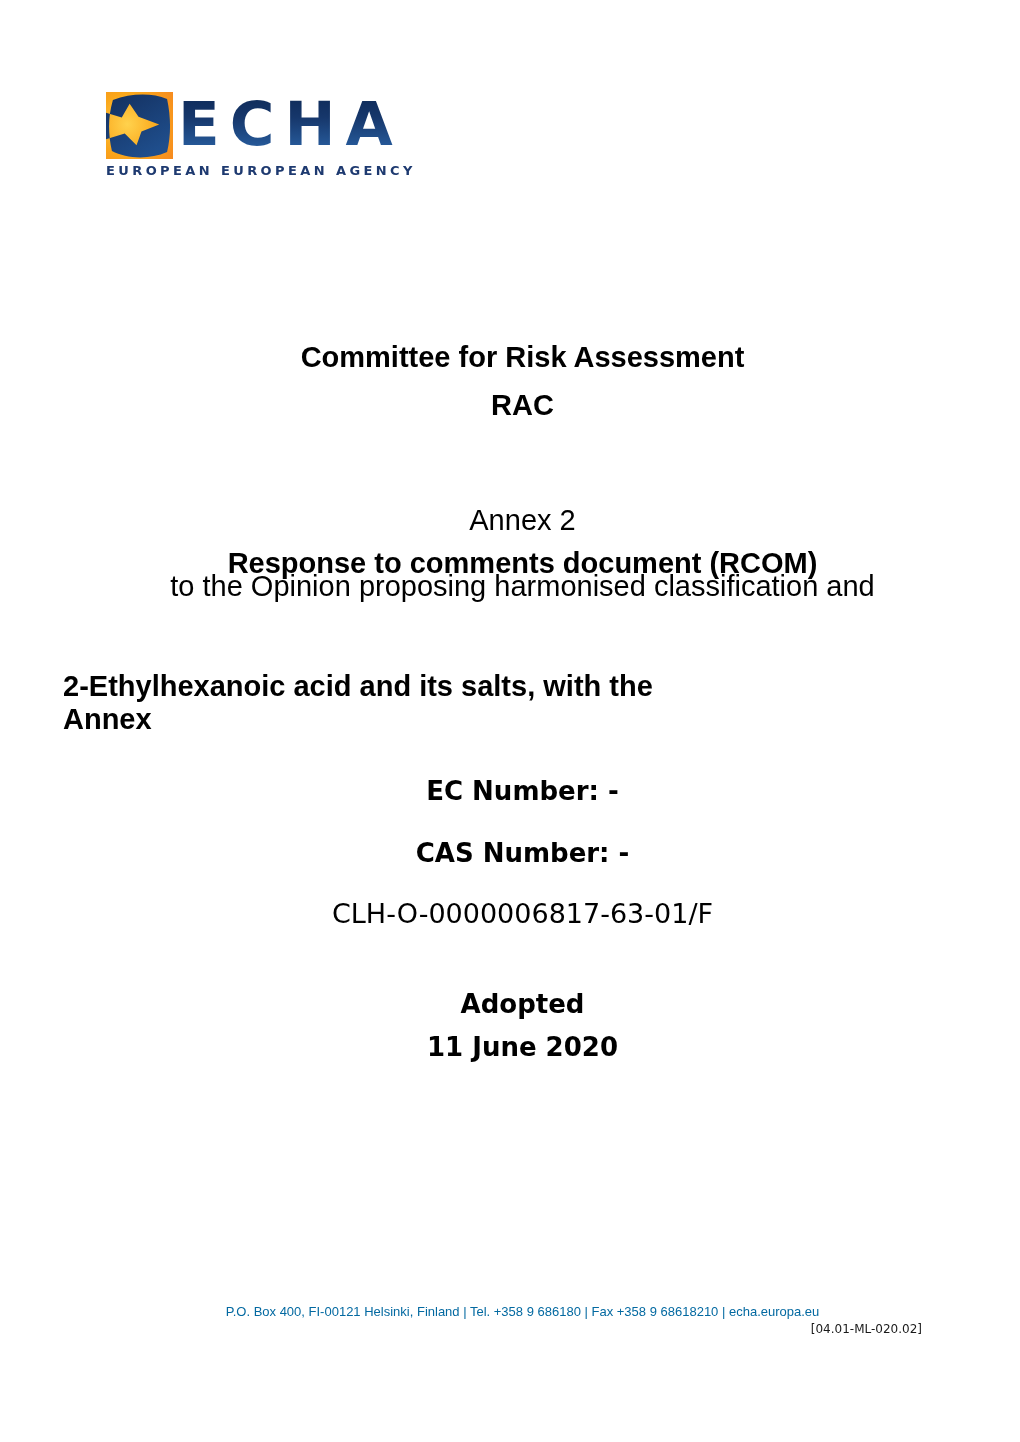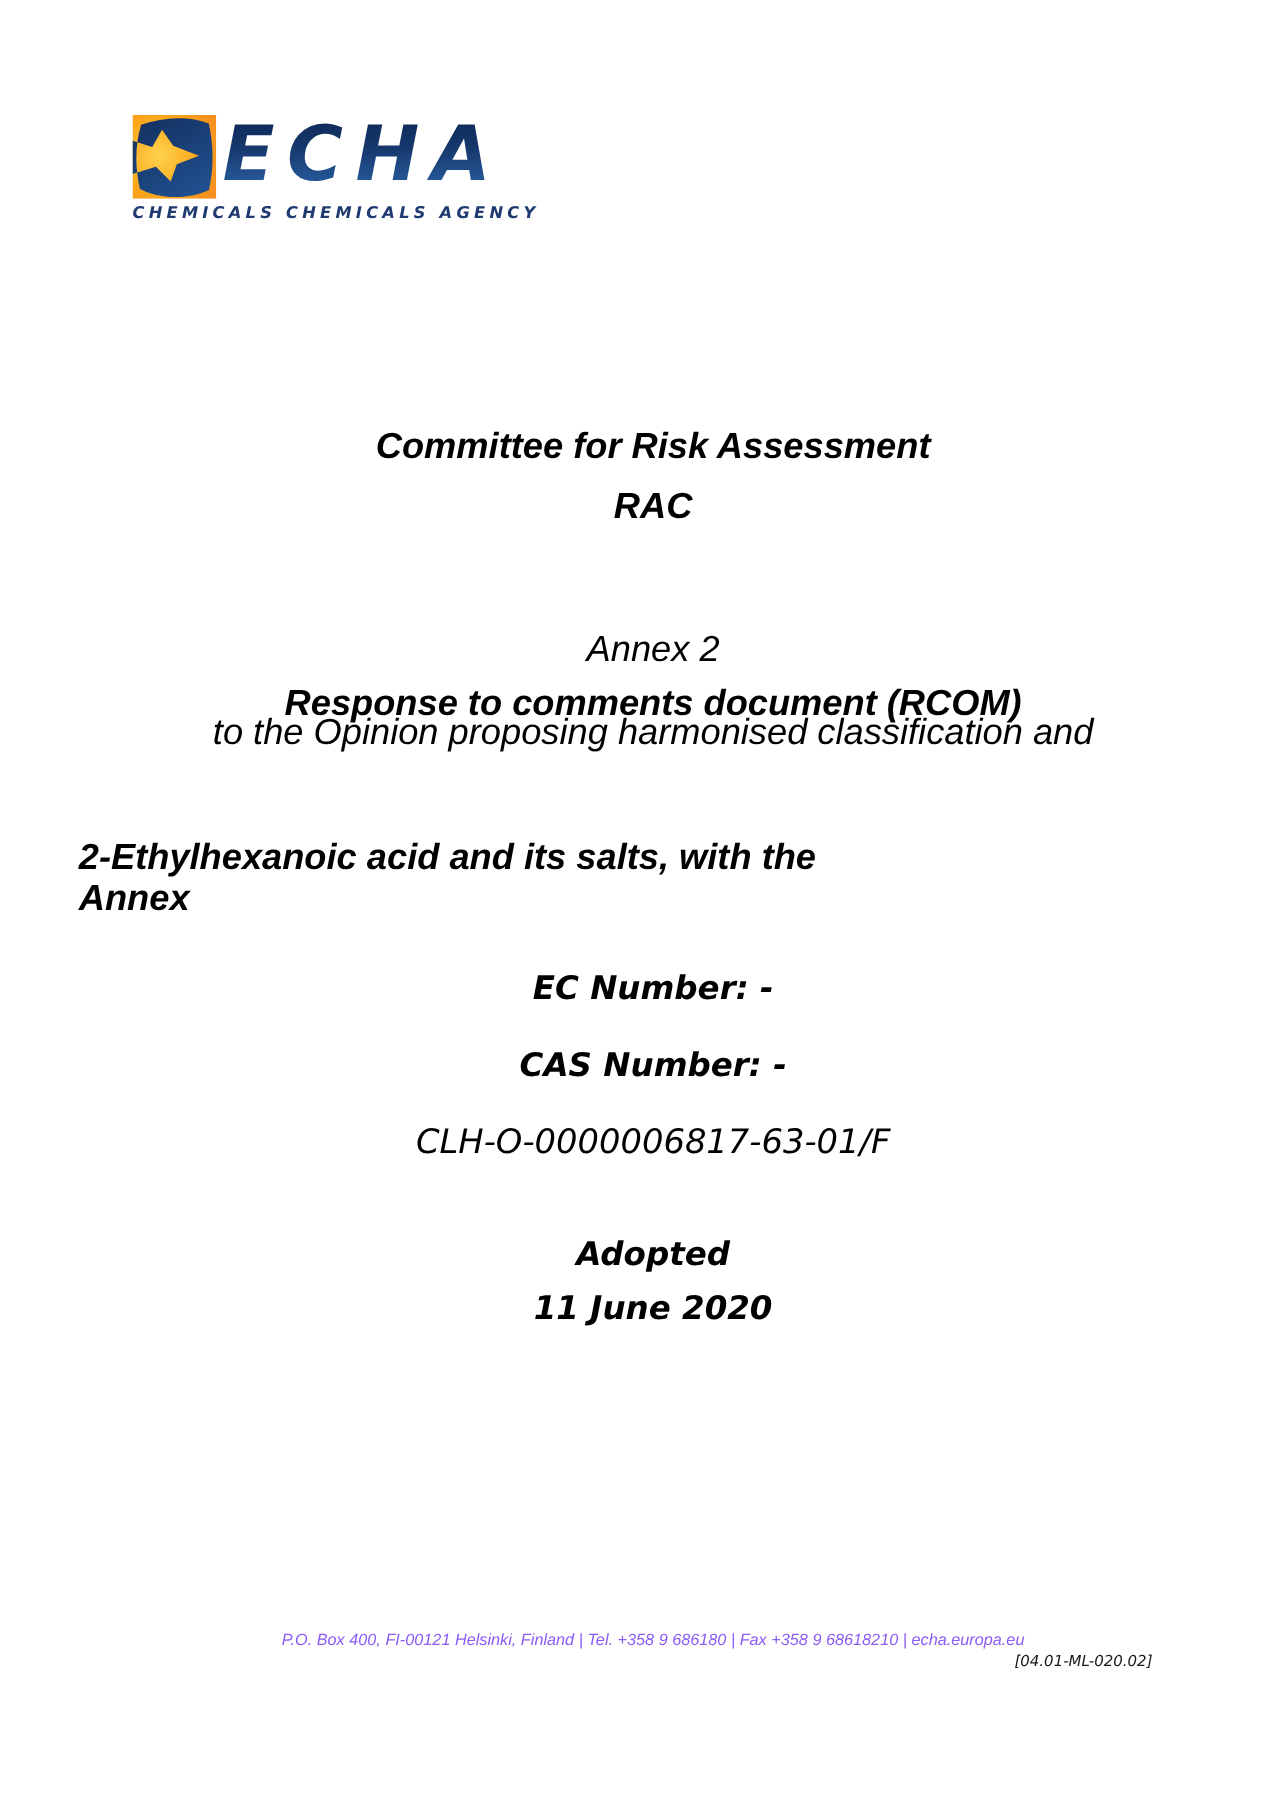--- a/index.html
+++ b/index.html
@@ -8,21 +8,20 @@
     font-family: "Liberation Sans", sans-serif;
     color: #000000;
   }
   .page {
     position: relative;
     width: 944px;
     height: 1442px;
     background: #ffffff;
     overflow: hidden;
     margin: 0 auto;
-    font-style: italic;
   }
 
   
   .logo { position: absolute; left: 68px; top: 92px; }
   .logo-mark { position: absolute; left: 0; top: 0; width: 67px; height: 67px; }
   .logo-acronym {
     position: absolute;
     left: 72px; top: 1px;
     font-family: "DejaVu Sans", sans-serif;
     font-weight: bold;
@@ -71,21 +70,21 @@
     line-height: 33px;
   }
 
   
   .footer-contact {
     position: absolute;
     left: 25px; right: 0;
     top: 1304px;
     text-align: center;
     font-size: 13px;
-    color: #8b5cf6;
+    color: #0369a1;
     white-space: nowrap;
   }
   .footer-code {
     position: absolute;
     right: 60px;
     top: 1322px;
     font-family: "DejaVu Sans", sans-serif;
     font-size: 12px;
     color: #1a1a1a;
     white-space: nowrap;
@@ -107,21 +106,21 @@
         <linearGradient id="ng" x1="0" y1="0" x2="0.6" y2="1">
           <stop offset="0%" stop-color="#132f5e"></stop>
           <stop offset="100%" stop-color="#1f4e8c"></stop>
         </linearGradient>
       </defs>
       <rect x="0" y="0" width="68" height="68" fill="url(#og)"></rect>
       <path fill="url(#ng)" fill-rule="evenodd" d="M7,8 C26,1 47,1 62,7 C66,26 66,44 62,61 C44,69 21,68 6,60 C2,42 2,25 7,8 Z
            M0,21 L16,26 L24,12 L33,25 L54,33 L36,40 L31,54 L19,42 L0,48 Z"></path>
     </svg>
     <div class="logo-acronym">ECHA</div>
-    <div class="logo-tagline">CHEMICALS CHEMICALS AGENCY</div>
+    <div class="logo-tagline">EUROPEAN EUROPEAN AGENCY</div>
   </div>
 
   <div class="line t-sans-b" style="top:341px">Committee for Risk Assessment</div>
   <div class="line t-sans-b" style="top:389px">RAC</div>
 
   <div class="line t-sans" style="top:504px">Annex 2</div>
   <div class="line t-sans-b" style="top:547px">Response to comments document (RCOM)</div>
   <div class="line t-sans" style="top:570px">to the Opinion proposing harmonised classification and</div>
 
   <div class="substance-block">

